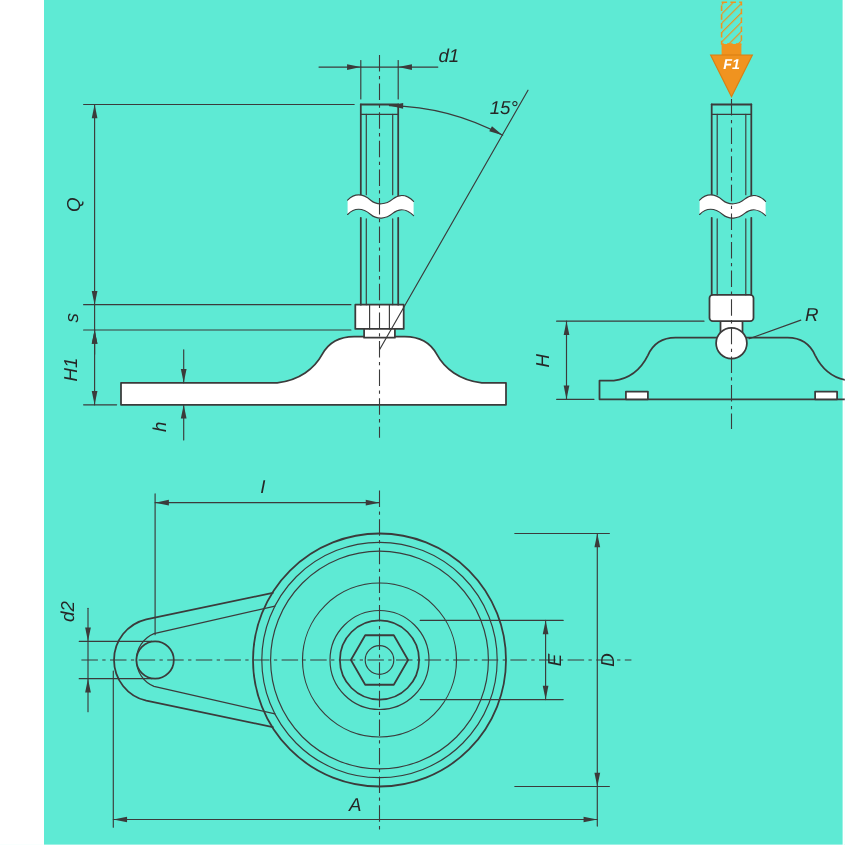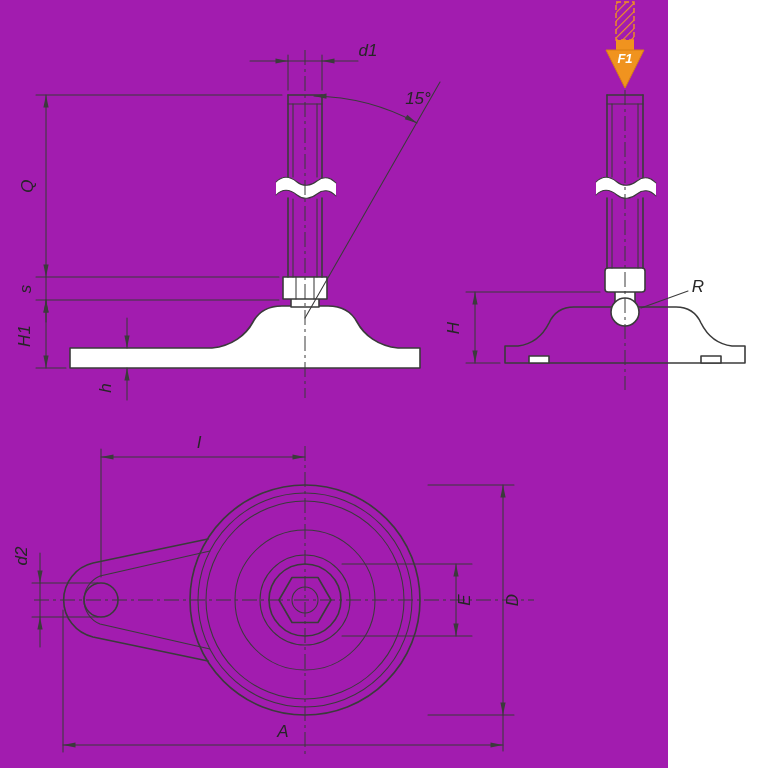--- a/index.html
+++ b/index.html
@@ -1,16 +1,16 @@
 <!DOCTYPE html>
 <html><head>
 <meta charset="utf-8">
 <style>
   html,body{margin:0;padding:0;background:#ffffff;}
-  .stage{width:668px;height:768px;background:#a21caf;position:relative;font-family:"Liberation Sans",sans-serif;}
+  .stage{width:726px;height:768px;background:#5eead4;position:relative;font-family:"Liberation Sans",sans-serif;margin-left:40px;}
   svg{display:block;}
   .outline{fill:none;stroke:#3b3b3b;stroke-width:1.6;stroke-linejoin:round;stroke-linecap:round;}
   .outline-fill{fill:#ffffff;stroke:#3b3b3b;stroke-width:1.6;stroke-linejoin:round;}
   .thin{fill:none;stroke:#3b3b3b;stroke-width:1.05;stroke-linecap:round;}
   .center{fill:none;stroke:#3b3b3b;stroke-width:1;stroke-dasharray:15 4 3 4;}
   .band{fill:#ffffff;stroke:none;}
   .dim-label{font:italic 17px "Liberation Sans",sans-serif;fill:#262626;}
   .force-label{font:italic bold 13px "Liberation Sans",sans-serif;fill:#ffffff;}
   .orange-dash{stroke:#f0931f;stroke-width:1.4;stroke-dasharray:5 3;}
 </style>

